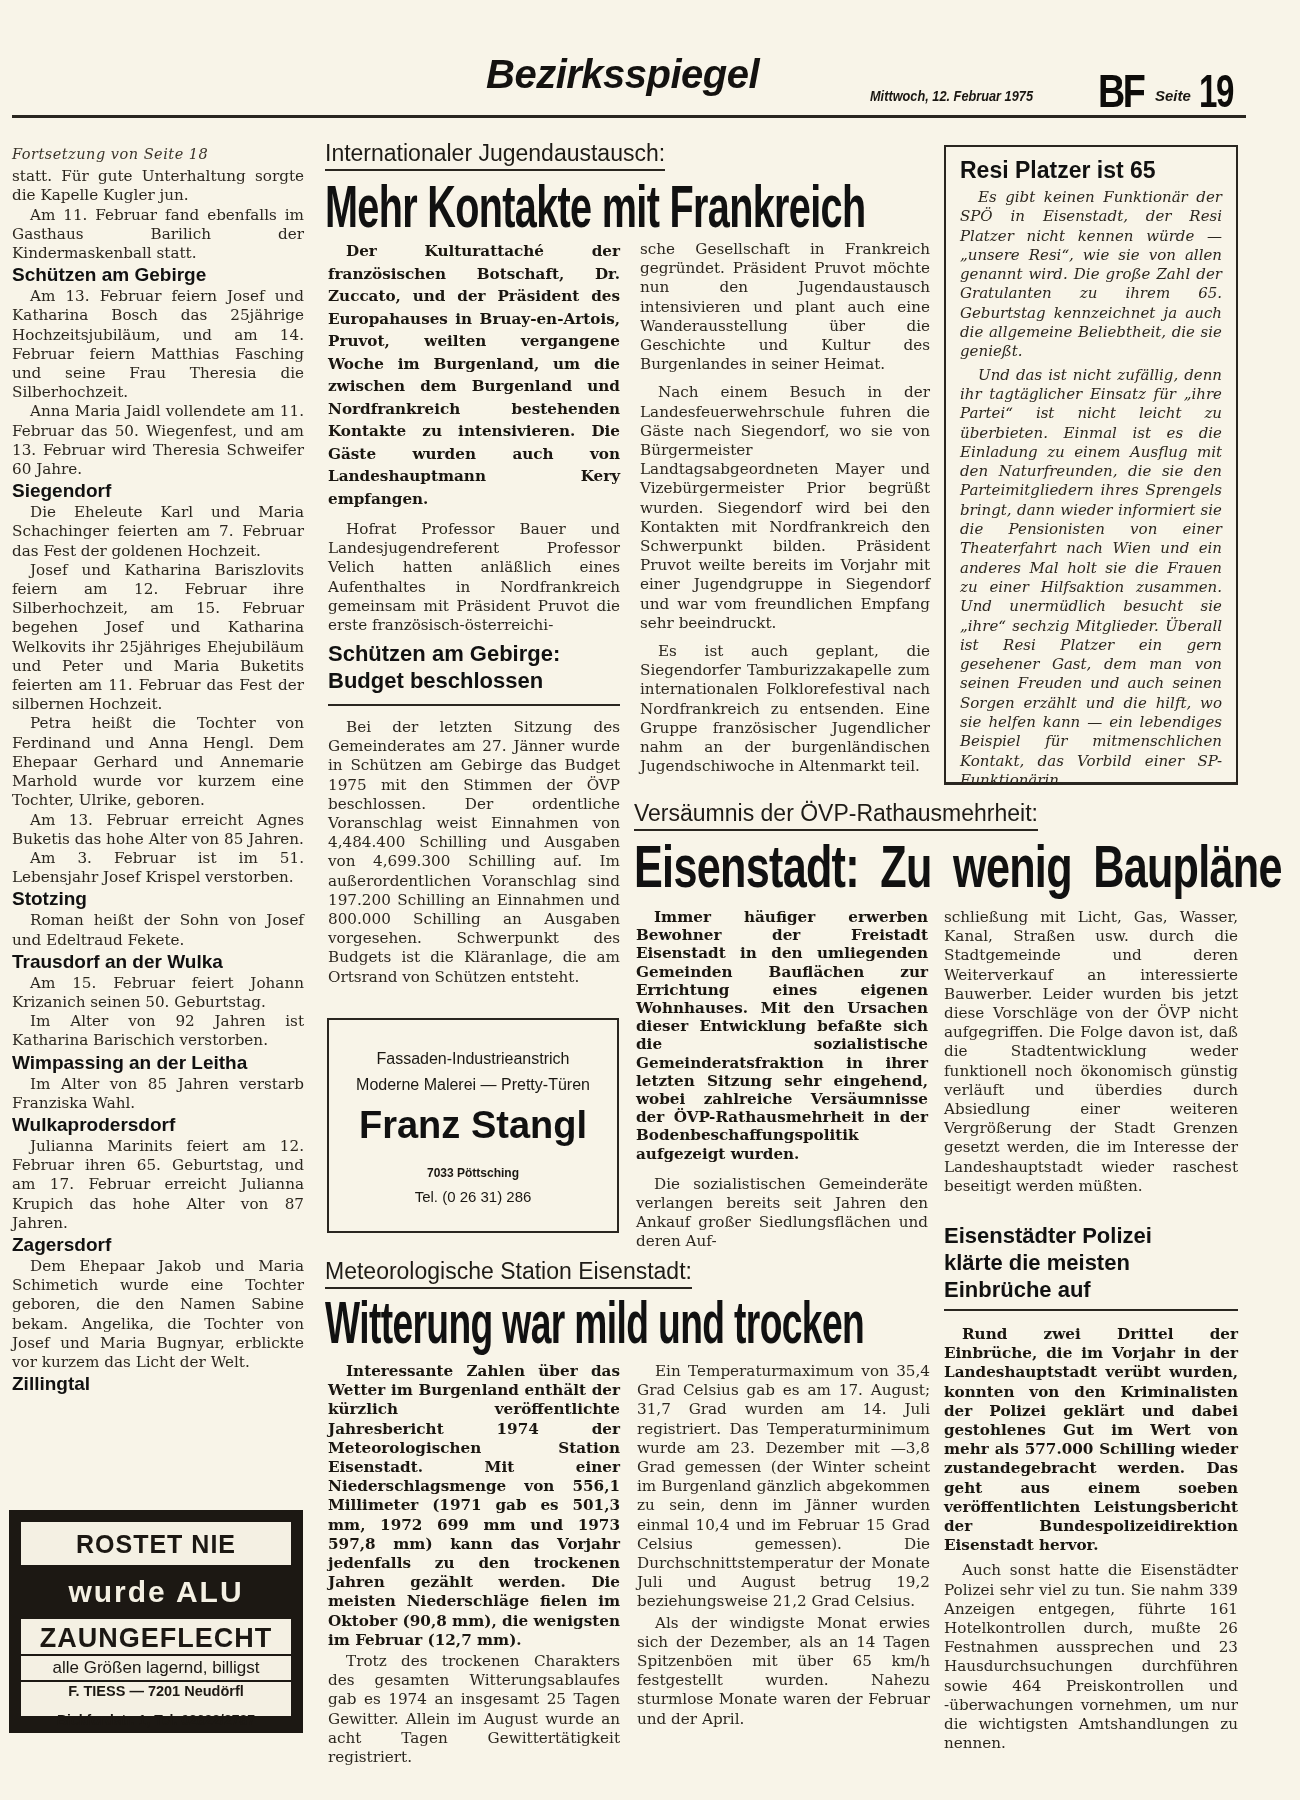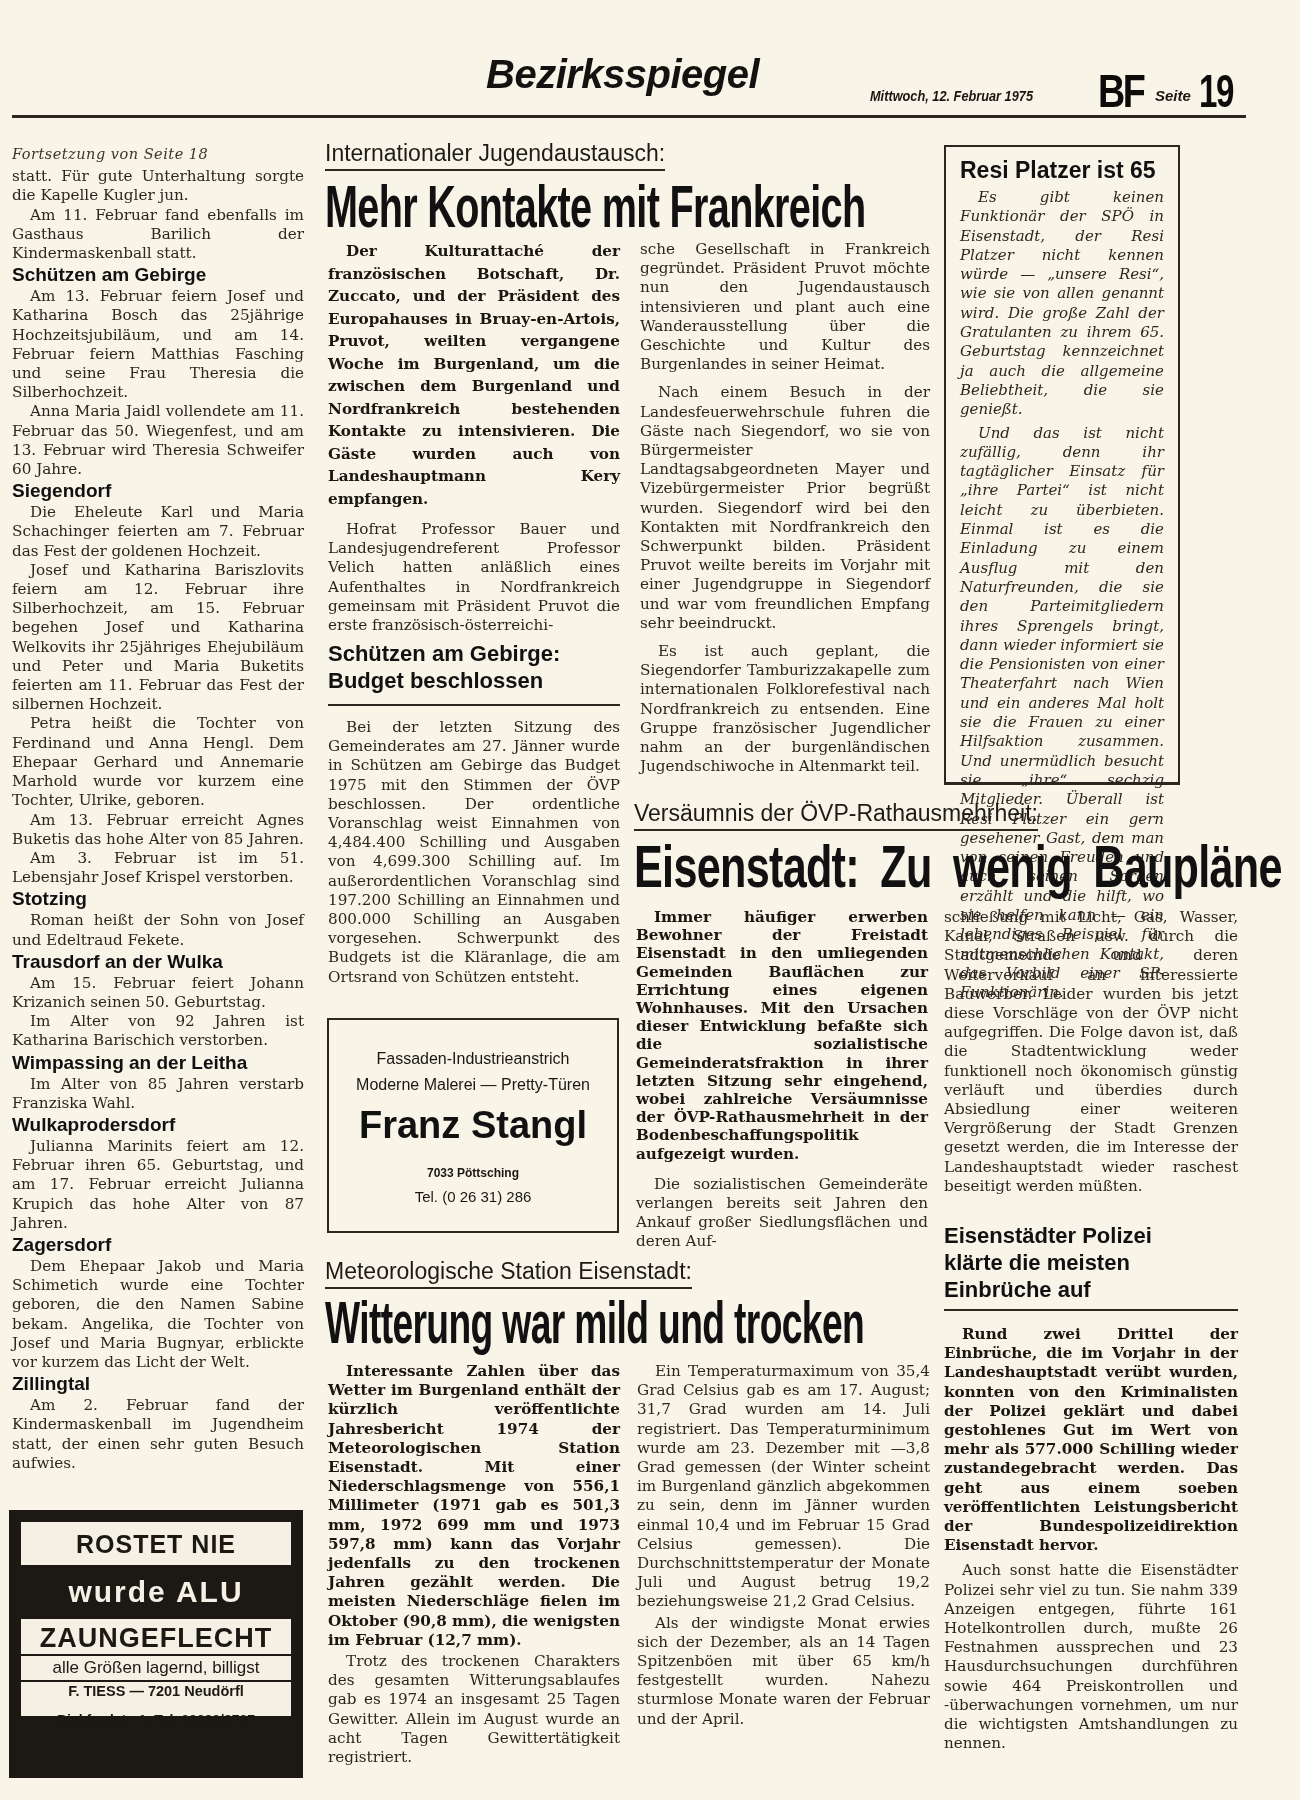--- a/index.html
+++ b/index.html
@@ -75,24 +75,23 @@
   <div class="subhead-left">Wimpassing an der Leitha</div>
   <p>Im Alter von 85 Jahren verstarb Franziska Wahl.</p>
 
   <div class="subhead-left">Wulkaprodersdorf</div>
   <p>Julianna Marinits feiert am 12. Februar ihren 65. Geburtstag, und am 17. Februar erreicht Julianna Krupich das hohe Alter von 87 Jahren.</p>
 
   <div class="subhead-left">Zagersdorf</div>
   <p>Dem Ehepaar Jakob und Maria Schimetich wurde eine Tochter geboren, die den Namen Sabine bekam. Angelika, die Tochter von Josef und Maria Bugnyar, erblickte vor kurzem das Licht der Welt.</p>
 
   <div class="subhead-left">Zillingtal</div>
-  <p>Am 2. Februar fand der Kindermaskenball im Jugendheim statt, der einen sehr guten Besuch aufwies.</p>
 </div>
 
-<div class="abs" style="left:9px;top:1510px;width:294px;height:268px;background:#1c1813;">
+<div class="abs" style="left:9px;top:1510px;width:294px;height:223px;background:#1c1813;">
   <div class="abs" style="left:12px;top:12px;width:270px;height:194px;background:#f4f0e3;"></div>
   <div class="abs sans" style="left:12px;top:20px;width:270px;text-align:center;font-size:25px;font-weight:bold;letter-spacing:1px;color:#1c1813;">ROSTET NIE</div>
   <div class="abs sans" style="left:12px;top:55px;width:270px;height:54px;line-height:54px;background:#1c1813;color:#f4f0e3;text-align:center;font-size:30px;font-weight:bold;letter-spacing:2px;">wurde ALU</div>
   <div class="abs sans" style="left:12px;top:113px;width:270px;text-align:center;font-size:27px;font-weight:bold;letter-spacing:1px;color:#1c1813;">ZAUNGEFLECHT</div>
   <div class="abs" style="left:12px;top:144px;width:270px;height:2px;background:#1c1813;"></div>
   <div class="abs sans" style="left:12px;top:148px;width:270px;text-align:center;font-size:17px;color:#1c1813;">alle Größen lagernd, billigst</div>
   <div class="abs" style="left:12px;top:170px;width:270px;height:2px;background:#1c1813;"></div>
   <div class="abs sans" style="left:12px;top:173px;width:270px;text-align:center;font-size:14.5px;font-weight:bold;color:#1c1813;">F. TIESS — 7201 Neudörfl</div>
   <div class="abs sans" style="left:12px;top:202px;width:270px;text-align:center;font-size:14px;font-weight:bold;color:#1c1813;">Bickfordstr. 1, Tel. 02622/2787</div>
 </div>
@@ -122,21 +121,21 @@
 </div>
 
 <div class="abs" style="left:327px;top:1018px;width:292px;height:215px;border:2px solid #2a2620;box-sizing:border-box;padding-left:44px;">
   <div class="sans" style="position:absolute;left:0;top:30px;width:100%;text-align:center;font-size:16px;color:#1a1712;">Fassaden-Industrieanstrich</div>
   <div class="sans" style="position:absolute;left:0;top:56px;width:100%;text-align:center;font-size:16px;color:#1a1712;">Moderne Malerei — Pretty-Türen</div>
   <div class="sans" style="position:absolute;left:0;top:84px;width:100%;text-align:center;font-size:38px;font-weight:bold;color:#111;">Franz Stangl</div>
   <div class="sans" style="position:absolute;left:0;top:146px;width:100%;text-align:center;font-size:12px;font-weight:bold;color:#1a1712;">7033 Pöttsching</div>
   <div class="sans" style="position:absolute;left:0;top:168px;width:100%;text-align:center;font-size:15px;color:#1a1712;">Tel. (0 26 31) 286</div>
 </div>
 
-<div class="abs" style="left:944px;top:145px;width:236px;height:640px;border:2px solid #2a2620;border-bottom:3px solid #2a2620;box-sizing:border-box;padding:10px 14px 0 14px;">
+<div class="abs" style="left:944px;top:145px;width:294px;height:640px;border:2px solid #2a2620;border-bottom:3px solid #2a2620;box-sizing:border-box;padding:10px 14px 0 14px;">
   <div class="sans" style="font-size:23px;font-weight:bold;color:#111;margin-bottom:4px;">Resi Platzer ist 65</div>
   <div class="body-text italic" style="font-size:15px;line-height:19.3px;">
     <p>Es gibt keinen Funktionär der SPÖ in Eisenstadt, der Resi Platzer nicht kennen würde — „unsere Resi“, wie sie von allen genannt wird. Die große Zahl der Gratulanten zu ihrem 65. Geburtstag kennzeichnet ja auch die allgemeine Beliebtheit, die sie genießt.</p>
     <p style="margin-top:4px;">Und das ist nicht zufällig, denn ihr tagtäglicher Einsatz für „ihre Partei“ ist nicht leicht zu überbieten. Einmal ist es die Einladung zu einem Ausflug mit den Naturfreunden, die sie den Parteimitgliedern ihres Sprengels bringt, dann wieder informiert sie die Pensionisten von einer Theaterfahrt nach Wien und ein anderes Mal holt sie die Frauen zu einer Hilfsaktion zusammen. Und unermüdlich besucht sie „ihre“ sechzig Mitglieder. Überall ist Resi Platzer ein gern gesehener Gast, dem man von seinen Freuden und auch seinen Sorgen erzählt und die hilft, wo sie helfen kann — ein lebendiges Beispiel für mitmenschlichen Kontakt, das Vorbild einer SP-Funktionärin.</p>
   </div>
 </div>
 
 <div class="abs" style="left:634px;top:800px;width:606px;">
   <div class="kicker">Versäumnis der ÖVP-Rathausmehrheit:</div>
   <div class="condensed-head" style="font-size:60px;line-height:64px;margin-top:4px;transform:scaleX(0.72);word-spacing:14px;">Eisenstadt: Zu wenig Baupläne</div>

